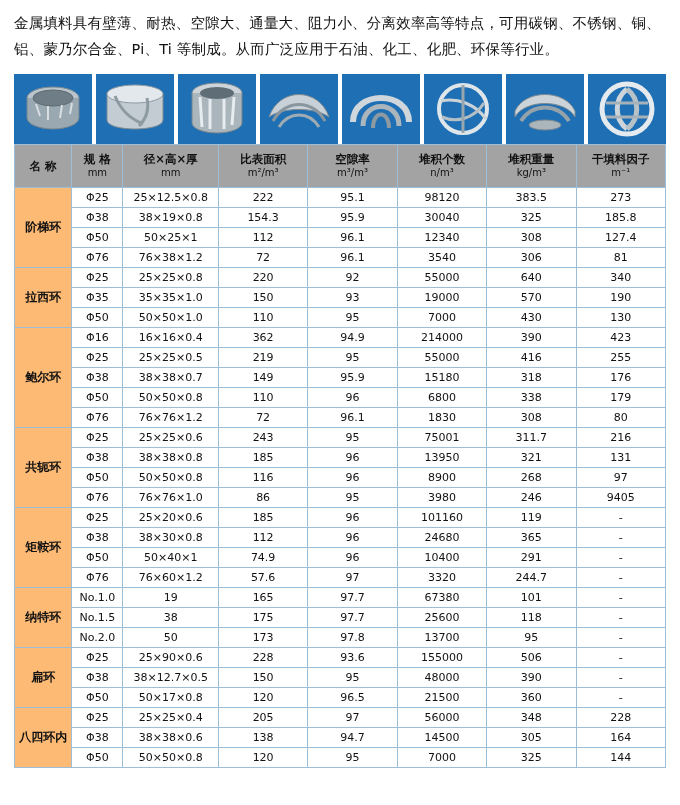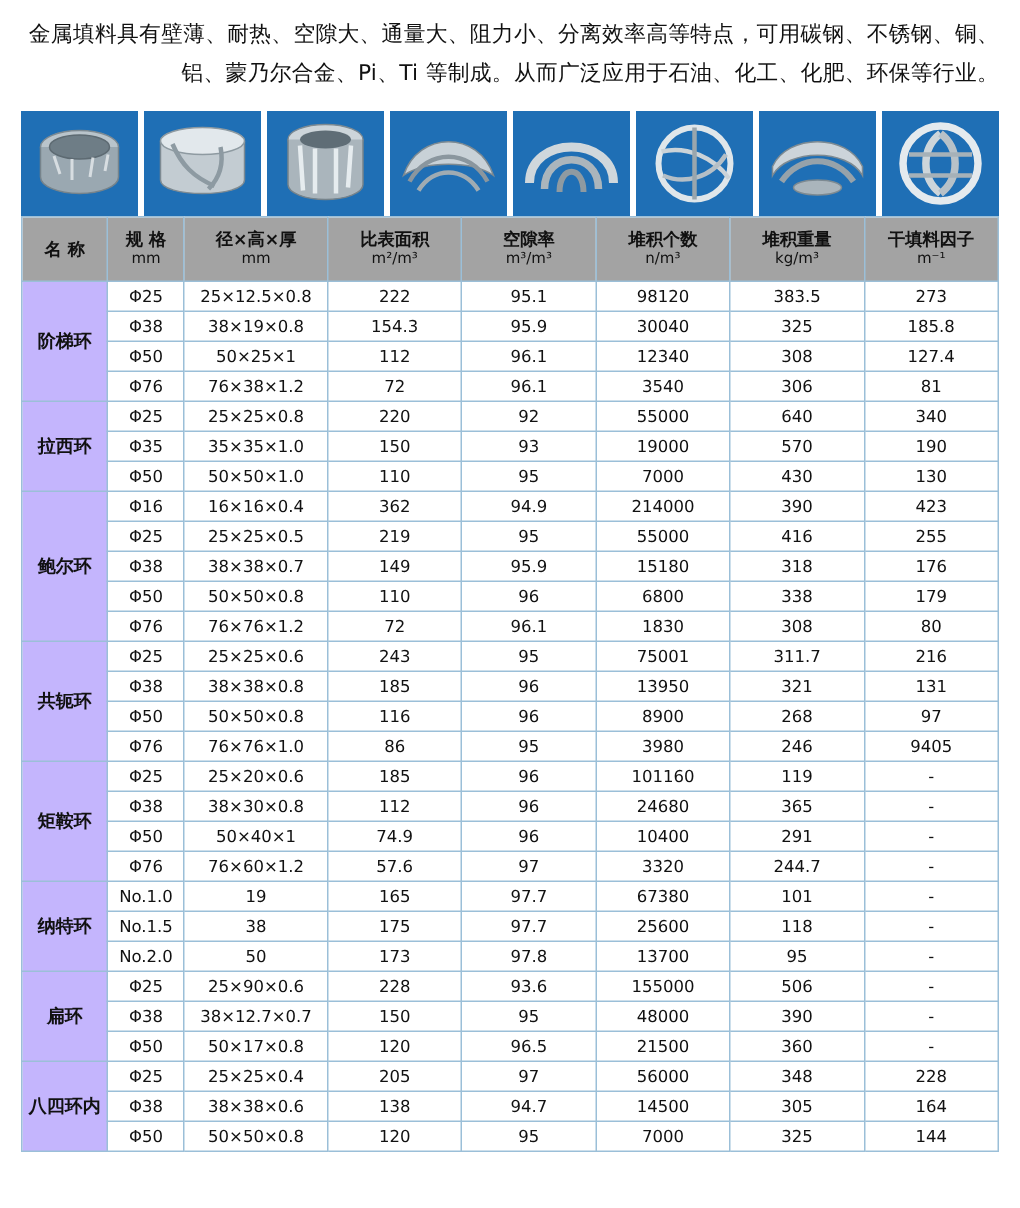--- a/index.html
+++ b/index.html
@@ -10,21 +10,21 @@
     color:#000;
   }
   .page{width:680px;box-sizing:border-box;padding:0;}
   .intro{
     padding:10px 14px 0 14px;
     font-size:14.5px;
     line-height:26px;
     color:#111;
     letter-spacing:0.2px;
   }
-  .intro p{margin:0;text-align:right;}
+  .intro p{margin:0;}
   .gallery{
     margin:12px 14px 0 14px;
     display:flex;
     gap:4px;
   }
   .cell{
     width:78px;height:70px;
     background:#1f6fb5;
     display:flex;align-items:center;justify-content:center;
     overflow:hidden;
@@ -56,21 +56,21 @@
     font-weight:bold;
     height:38px;
     font-size:11.5px;
   }
   table.spec thead th .unit{
     display:block;
     font-weight:normal;
     font-size:10px;
   }
   table.spec td.group{
-    background:#c4b5fd;
+    background:#fdba74;
     font-weight:bold;
     font-size:12px;
     width:54px;
     line-height:17px;
   }
   table.spec td.spec-col{width:48px;margin-left:36px;}
   table.spec td.dim{width:92px;}
   table.spec td.num{width:86px;}
   table.spec tbody tr{height:20px;}
 </style>
@@ -411,21 +411,21 @@
         <td class="spec-col">Φ25</td>
         <td class="dim">25×90×0.6</td>
         <td class="num">228</td>
         <td class="num">93.6</td>
         <td class="num">155000</td>
         <td class="num">506</td>
         <td class="num">-</td>
       </tr>
       <tr>
         <td class="spec-col">Φ38</td>
-        <td class="dim">38×12.7×0.7</td>
+        <td class="dim">38×12.7×0.5</td>
         <td class="num">150</td>
         <td class="num">95</td>
         <td class="num">48000</td>
         <td class="num">390</td>
         <td class="num">-</td>
       </tr>
       <tr>
         <td class="spec-col">Φ50</td>
         <td class="dim">50×17×0.8</td>
         <td class="num">120</td>

